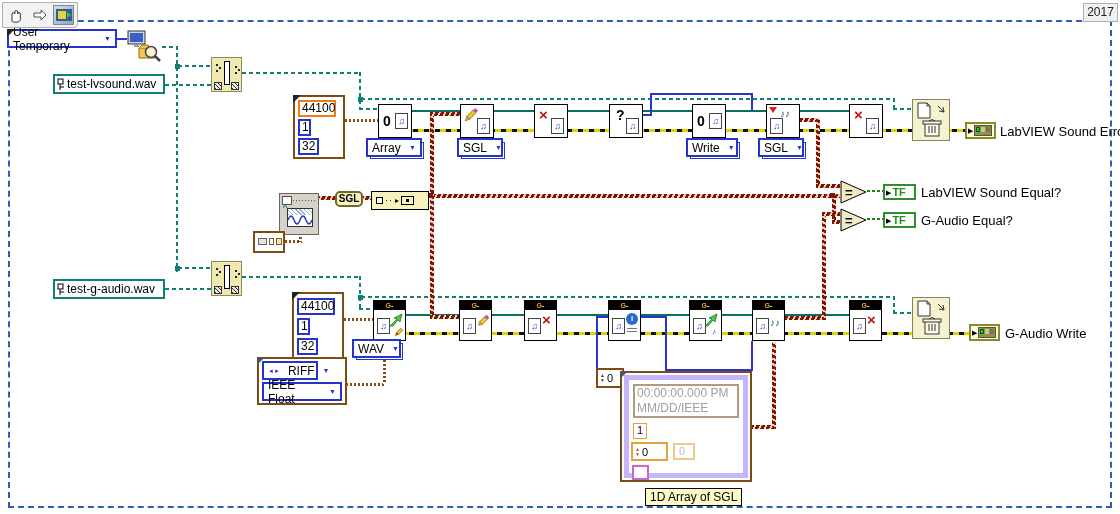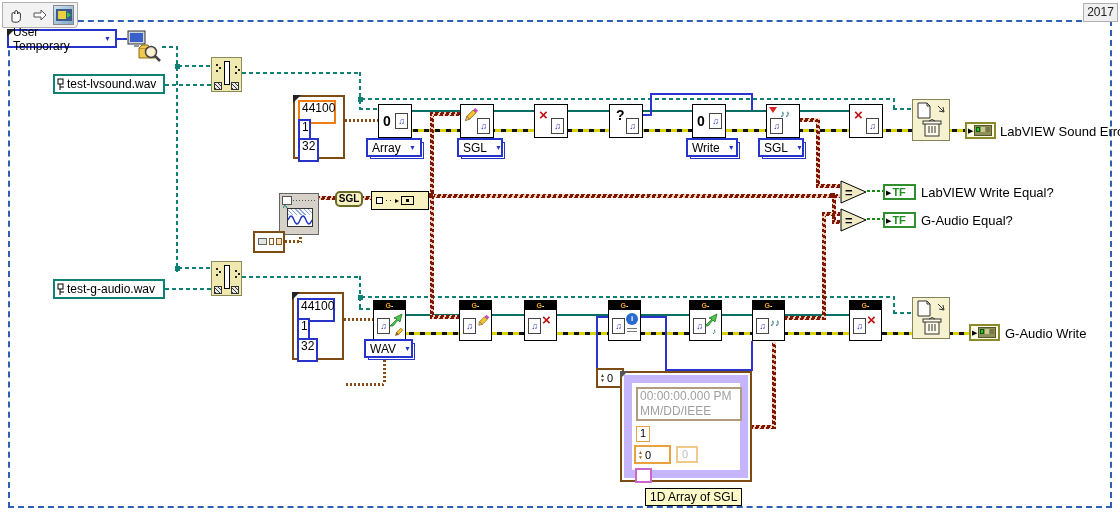--- a/index.html
+++ b/index.html
@@ -38,21 +38,21 @@
   .icirc{position:absolute;width:12px;height:12px;border-radius:50%;background:#2a6ad0;color:#fff;font-size:8px;font-weight:bold;text-align:center;line-height:12px}
   .ilines{position:absolute;width:10px;height:6px;background:repeating-linear-gradient(180deg,#777 0 1px,transparent 1px 3px)}
   .delnode{position:absolute;width:38px;height:42px;background:#f6f2cf;border:1px solid #85855a;z-index:2}
   
   .ring{position:absolute;height:19px;background:#fff;border:2px solid #2634cc;display:flex;align-items:center;gap:8px;padding:0 4px;font-size:12px;z-index:3;box-shadow:3px 3px 0 -2px #fff,3px 3px 0 -1px #2634cc}
   .flat{box-shadow:none}
   .dd{color:#2634cc;font-size:7px;margin-left:auto}
   .tinyg{font-size:6px;color:#2634cc}
   .pathc{position:absolute;height:20px;border:2px solid #0e8074;background:#fff;display:flex;align-items:center;gap:2px;padding:0 3px 0 2px;font-size:12px;z-index:3}
   .cluster{position:absolute;border:2px solid #7d4b14;background:#fff;z-index:3}
-  .num{position:absolute;background:#fff;border:2px solid #2634cc;font-size:12px;line-height:13px;height:24px;padding:0 2px;z-index:3}
+  .num{position:absolute;background:#fff;border:2px solid #2634cc;font-size:12px;line-height:13px;height:17px;padding:0 2px;z-index:3}
   .or{border-color:#ef7d14}
   .fold{position:absolute;left:-2px;top:-2px;width:0;height:0;border-top:8px solid #222;border-right:8px solid transparent;z-index:4}
   .foldg{border-top-color:#555}
   .lbl{position:absolute;font-size:13px;white-space:nowrap;z-index:3}
   .free{position:absolute;background:#fffbc8;border:1px solid #000;font-size:12px;line-height:16px;padding:0 4px;z-index:3}
   .tfbox{position:absolute;width:33px;height:16px;border:2px solid #2f8f2f;background:#fff;display:flex;align-items:center;gap:1px;padding:0 1px;z-index:3}
   .play{font-size:7px;line-height:7px;color:#000}
   .tf{color:#1f8f1f;font-weight:bold;font-size:11px;line-height:11px}
   .errbox{position:absolute;width:31px;height:17px;border:2px solid #8a8a2a;background:#fbfbe8;display:flex;align-items:center;gap:1px;padding:0 1px;z-index:3}
   .errglyph{width:18px;height:11px;background:#8f8f5a;border:1px solid #55552a;display:inline-flex;gap:1px;padding:1px}
@@ -249,20 +249,32 @@
     <div class="num" style="left:3px;top:41px;width:21px">32</div>
   </div>
 
   <div class="cluster" style="left:292px;top:292px;width:52px;height:68px">
     <i class="fold"></i>
     <div class="num" style="left:3px;top:4px;width:38px">44100</div>
     <div class="num" style="left:3px;top:24px;width:13px">1</div>
     <div class="num" style="left:3px;top:44px;width:21px">32</div>
   </div>
 
+  <div class="cluster" style="left:257px;top:357px;width:90px;height:48px">
+    <i class="fold foldg"></i>
+    <div class="ring flat" style="left:3px;top:2px;width:56px">
+      <span class="tinyg">◄►</span>
+      <span>RIFF</span>
+      <span class="dd">▼</span>
+    </div>
+    <div class="ring flat" style="left:3px;top:23px;width:80px">
+      <span>IEEE Float</span>
+      <span class="dd">▼</span>
+    </div>
+  </div>
 
   <div class="sinevi" style="left:279px;top:193px">
     <div class="abs" style="left:2px;top:2px;width:10px;height:9px;background:#fff;border:1px solid #555">
       <svg width="8" height="7">
           <path d="M0 4 q2-5 4 0 q2 5 4 0" fill="none" stroke="#0a7a6a"></path>
         </svg>
     </div>
     <div class="abs" style="left:13px;top:6px;width:22px;height:1px;background:repeating-linear-gradient(90deg,#555 0 1px,transparent 1px 3px)"></div>
     <div class="abs" style="left:7px;top:14px;width:26px;height:19px;background:#fff;border:1px solid #333">
       <div class="abs" style="left:0;top:0;width:24px;height:6px;background:repeating-linear-gradient(45deg,#8fa8d8 0 1px,transparent 1px 3px)"></div>
@@ -374,21 +386,21 @@
   <div class="abs" style="left:840px;top:180px;z-index:2">
     <svg width="28" height="24">
         <polygon points="1,1 1,23 26,12" fill="#efe9c4" stroke="#000"></polygon>
         <text x="5" y="17" font-size="13" font-weight="bold">=</text>
       </svg>
   </div>
   <div class="tfbox" style="left:883px;top:184px">
     <span class="play">▶</span>
     <span class="tf">TF</span>
   </div>
-  <span class="lbl" style="left:921px;top:185px">LabVIEW Write Equal?</span>
+  <span class="lbl" style="left:921px;top:185px">LabVIEW Sound Equal?</span>
 
   <div class="abs" style="left:840px;top:208px;z-index:2">
     <svg width="28" height="24">
         <polygon points="1,1 1,23 26,12" fill="#efe9c4" stroke="#000"></polygon>
         <text x="5" y="17" font-size="13" font-weight="bold">=</text>
       </svg>
   </div>
   <div class="tfbox" style="left:883px;top:212px">
     <span class="play">▶</span>
     <span class="tf">TF</span>
@@ -403,21 +415,21 @@
           <path d="M2 14 L9 7 L6 6 L14 2 L12 10 L10 8 L5 14 Z" fill="#52c452" stroke="#1d7a1d" stroke-width=".8"></path>
         </svg>
       <svg width="10" height="10" style="position:absolute;left:20px;top:17px">
           <g transform="rotate(45 5 5)">
             <rect x="3.5" y="1" width="3" height="6" fill="#f4c430" stroke="#7a5a00" stroke-width=".6"></rect>
             <polygon points="3.5,7 6.5,7 5,10" fill="#c33" stroke="#7a5a00" stroke-width=".5"></polygon>
           </g>
         </svg>
     </div>
   </div>
-  <div class="ring" style="left:364px;top:339px;width:49px">
+  <div class="ring" style="left:352px;top:339px;width:49px">
     <span>WAV</span>
     <span class="dd">▼</span>
   </div>
 
   <div class="gnode" style="left:459px;top:300px">
     <div class="gbanner"><span class="g">G</span><span>-AUDIO</span></div>
     <div class="gicon">
       <span class="page" style="left:3px;top:8px">♫</span>
       <svg width="14" height="14" style="position:absolute;left:16px;top:4px">
           <g transform="rotate(45 7 7)">
@@ -498,21 +510,21 @@
   <div class="cluster" style="left:596px;top:368px;width:28px;height:20px;display:flex;align-items:center;padding:0 2px">
     <span class="spn spnb">
         <span>▲</span>
         <span>▼</span>
       </span>
     <span style="font-size:11px">0</span>
   </div>
 
   <div class="cluster" style="left:620px;top:371px;width:132px;height:111px">
     <i class="fold foldg"></i>
-    <div class="abs" style="left:2px;top:2px;width:124px;height:103px;border:8px solid #c4b5fd;background:#fff">
+    <div class="abs" style="left:2px;top:2px;width:124px;height:103px;border:5px solid #c4b5fd;background:#fff">
       <div class="abs" style="left:4px;top:4px;width:106px;height:34px;border:2px solid #ad9c7e;background:#fff;color:#a0a0a0;font-size:12px;line-height:15px;padding:0 2px">
         <div>00:00:00.000 PM</div>
         <div>MM/DD/IEEE</div>
       </div>
       <div class="tsnum" style="left:4px;top:43px;width:14px;height:16px;border-width:1px;line-height:13px;padding:0 3px">1</div>
       <div class="tsnum" style="left:2px;top:62px;width:37px;height:19px;display:flex;align-items:center;padding:0 2px">
         <span class="spn">
             <span>▲</span>
             <span>▼</span>
           </span>

